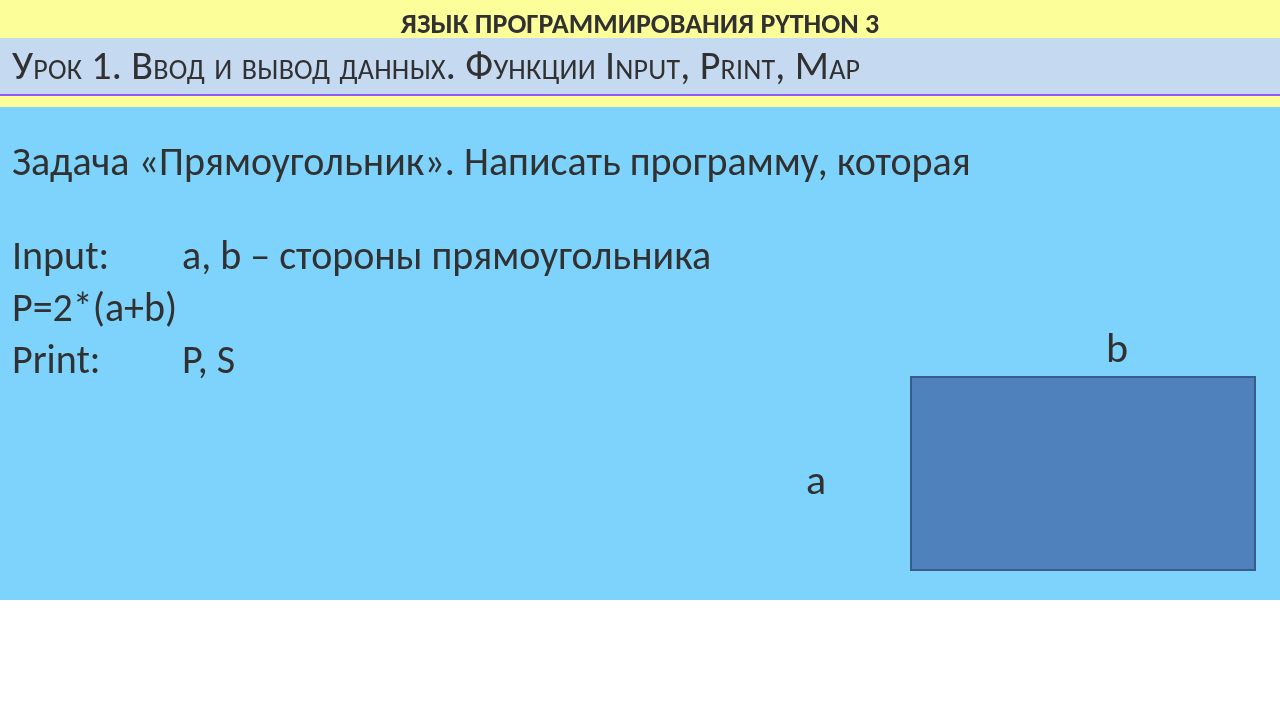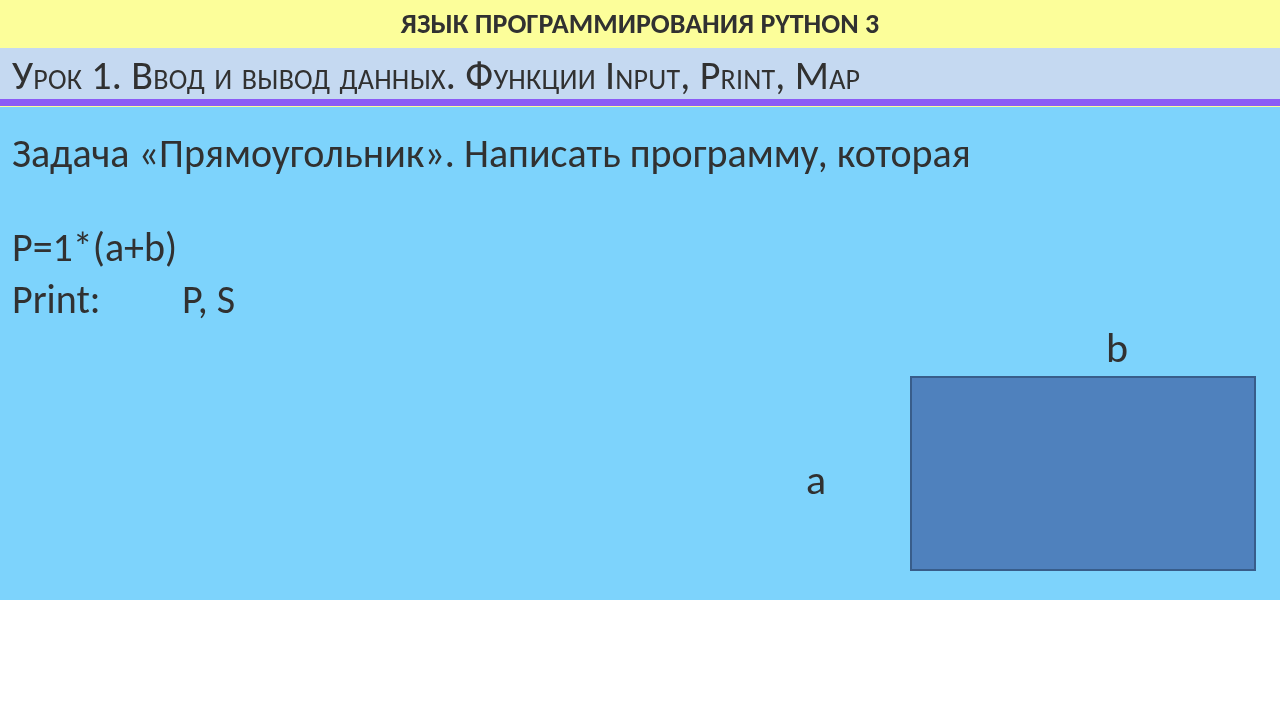--- a/index.html
+++ b/index.html
@@ -23,40 +23,40 @@
     width: 1280px;
     text-align: center;
     font-size: 28px;
     font-weight: bold;
     color: #313131;
     font-family: "Calibri", "Arial", sans-serif;
   }
   .lesson-bar {
     position: absolute;
     left: 0;
-    top: 48px;
+    top: 38px;
     width: 1280px;
     height: 58px;
     background: #c5d9f1;
-    border-bottom: 7px solid #8b5cf6;
+    border-bottom: 2px solid #8b5cf6;
   }
   .lesson-title {
     position: absolute;
     left: 12px;
     top: 3px;
     font-size: 40px;
     color: #313131;
     font-family: "Calibri", "Arial", sans-serif;
     letter-spacing: 0.2px;
     font-variant: small-caps;
   }
   .body {
     position: absolute;
     left: 12px;
-    top: 128px;
+    top: 136px;
     width: 1250px;
     color: #313131;
     font-size: 40px;
     line-height: 1.3;
   }
   .spec-block {
     margin-top: 42px;
     line-height: 1.3;
   }
   .spec-row { display: flex; }
@@ -112,23 +112,27 @@
     <div class="lesson-bar">
       <div class="lesson-title">Урок 1. Ввод и вывод данных. Функции Input, Print, Map</div>
     </div>
   </div>
 
   <div class="body">
     <div>Задача «Прямоугольник». Написать программу, которая</div>
 
     <div class="spec-block">
 
+      <div class="spec-row">
+        <div class="spec-label">Input:</div>
+        <div class="spec-value">a, b – стороны прямоугольника</div>
+      </div>
 
       <div class="spec-row">
-        <div class="spec-value">P=1*(a+b)</div>
+        <div class="spec-value">P=2*(a+b)</div>
       </div>
 
 
       <div class="spec-row">
         <div class="spec-label">Print:</div>
         <div class="spec-value">P, S</div>
       </div>
 
     </div>
   </div>

